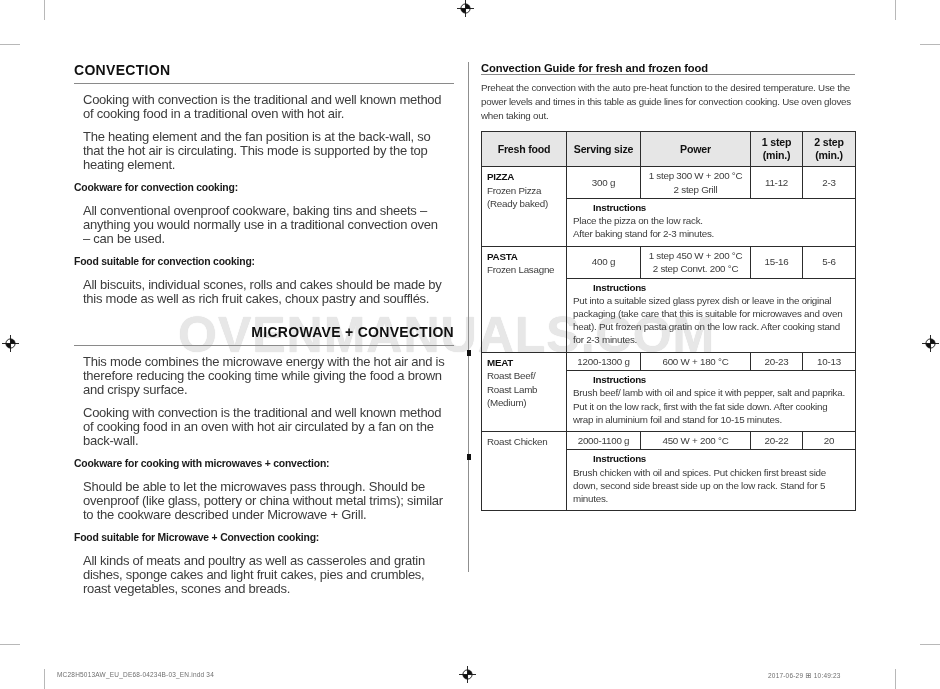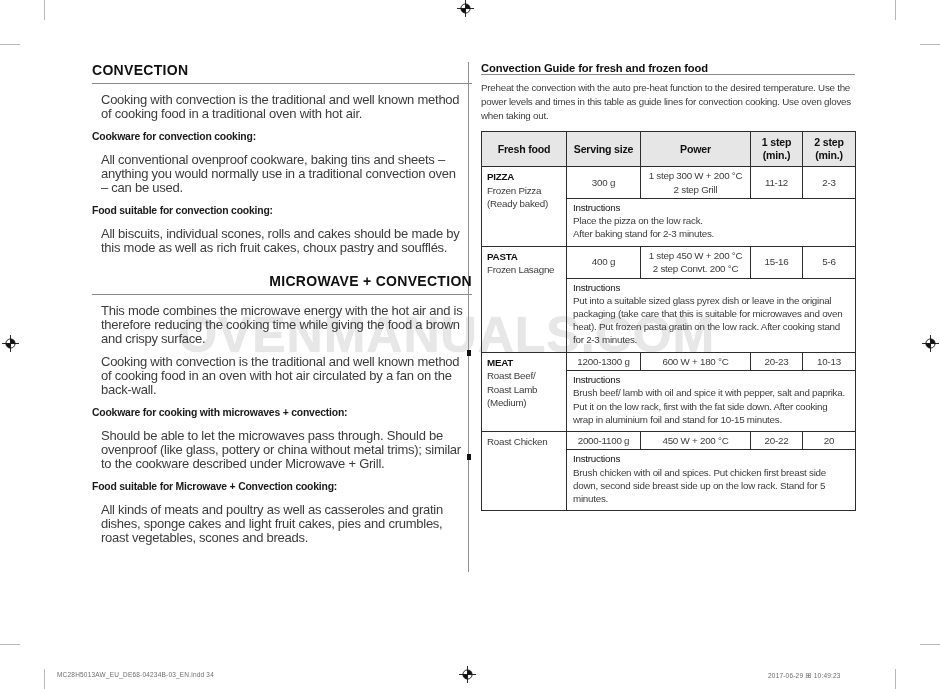--- a/index.html
+++ b/index.html
@@ -10,21 +10,21 @@
 
   
   .watermark {
     position:absolute; left:178px; top:306px; width:760px;
     font-size:50px; font-weight:bold; letter-spacing:1px;
     color:#e7e7e7; text-shadow:0 0 1px #d4d4d4;
     z-index:0; white-space:nowrap; user-select:none;
   }
 
   
-  .left-col  { position:absolute; left:92px;  top:62px; width:380px; z-index:1; }
+  .left-col  { position:absolute; left:74px;  top:62px; width:380px; z-index:1; }
   .right-col { position:absolute; left:481px; top:62px; width:374px; z-index:1; }
   .gutter-line { position:absolute; left:468px; top:62px; width:1px; height:510px; background:#8f8f8f; z-index:1; }
   .gutter-tick { position:absolute; width:4px; height:6px; background:#111; z-index:2; }
 
   .h-major {
     font-size:14px; font-weight:bold; color:#101010; letter-spacing:0.3px;
     border-bottom:1px solid #8a8a8a; padding-bottom:5px; margin:0 0 7px 0;
   }
   .h-major.second { margin-top:18px;text-align:right; }
   .body-text { font-size:13px; letter-spacing:-0.25px; line-height:14px; margin:9px; }
@@ -42,21 +42,21 @@
   .guide th {
     background:#e6e6e6; font-weight:bold; color:#101010;
     font-size:10.6px; letter-spacing:-0.2px; padding:4px 1px; line-height:13px;
   }
   .guide td { font-size:9.8px; letter-spacing:-0.25px; color:#3c3c3c; }
   td.cell-center { text-align:center; vertical-align:middle; padding:2px 1px; line-height:13.5px; }
   td.cell-food { vertical-align:top; padding:3px 5px; line-height:13.5px; }
   .cat-label { font-weight:bold; color:#101010; }
   .pre { white-space:pre-line; }
   td.cell-instr { padding:2px 6px 5px 6px; line-height:13.2px; vertical-align:top; }
-  .instr-title { font-weight:normal; color:#101010; }
+  .instr-title { font-weight:bold; color:#101010;margin-left:20px; }
 
   
   .page-num {
     position:absolute; left:0; top:601px; width:940px; text-align:center;
     font-size:11.5px; font-weight:bold; color:#101010; z-index:1;
   }
   .print-left  { position:absolute; left:57px;  top:671px; font-size:6.5px; color:#6e6e6e; letter-spacing:0.2px; z-index:1; }
   .print-right { position:absolute; left:768px; top:671px; font-size:6.5px; color:#6e6e6e; letter-spacing:0.2px; z-index:1; }
   .print-right .glyph { font-size:7.5px; }
 
@@ -109,20 +109,21 @@
     <path d="M8.5 8.5 L8.5 13.1 A4.6 4.6 0 0 1 3.9 8.5 Z" fill="#111"></path>
   </svg>
 
   <div class="gutter-line"></div>
   <div class="gutter-tick" style="left:467px; top:350px;"></div>
   <div class="gutter-tick" style="left:467px; top:454px;"></div>
 
   <div class="left-col">
     <div class="h-major">CONVECTION</div>
     <p class="body-text">Cooking with convection is the traditional and well known method of cooking food in a traditional oven with hot air.</p>
+    <p class="body-text">The heating element and the fan position is at the back-wall, so that the hot air is circulating. This mode is supported by the top heating element.</p>
     <p class="sub-head">Cookware for convection cooking:</p>
     <p class="body-text">All conventional ovenproof cookware, baking tins and sheets – anything you would normally use in a traditional convection oven – can be used.</p>
     <p class="sub-head">Food suitable for convection cooking:</p>
     <p class="body-text">All biscuits, individual scones, rolls and cakes should be made by this mode as well as rich fruit cakes, choux pastry and soufflés.</p>
 
     <div class="h-major second">MICROWAVE + CONVECTION</div>
     <p class="body-text">This mode combines the microwave energy with the hot air and is therefore reducing the cooking time while giving the food a brown and crispy surface.</p>
     <p class="body-text">Cooking with convection is the traditional and well known method of cooking food in an oven with hot air circulated by a fan on the back-wall.</p>
     <p class="sub-head">Cookware for cooking with microwaves + convection:</p>
     <p class="body-text">Should be able to let the microwaves pass through. Should be ovenproof (like glass, pottery or china without metal trims); similar to the cookware described under Microwave + Grill.</p>

